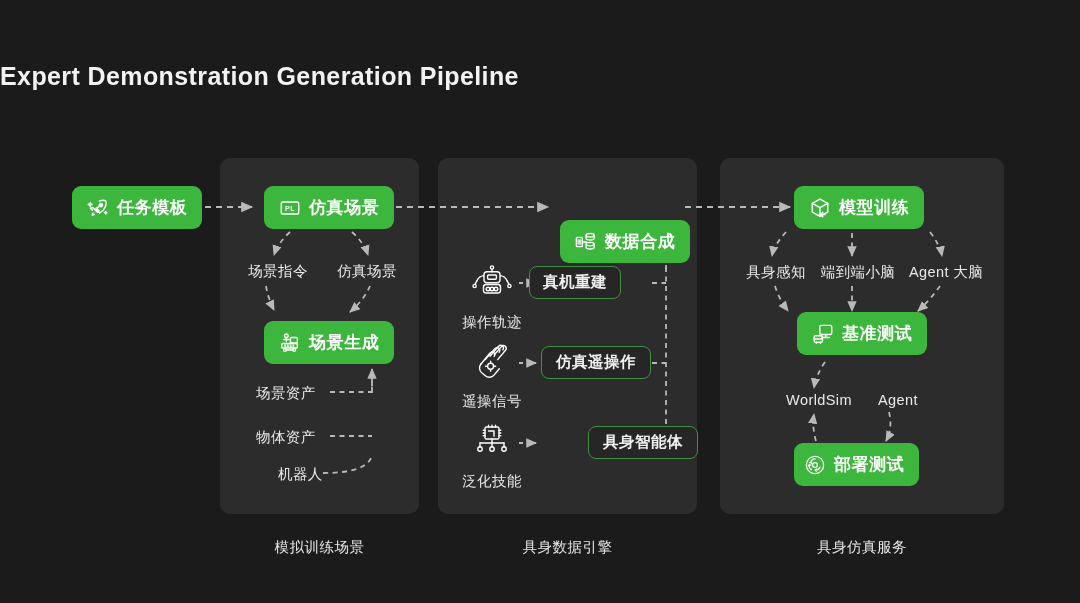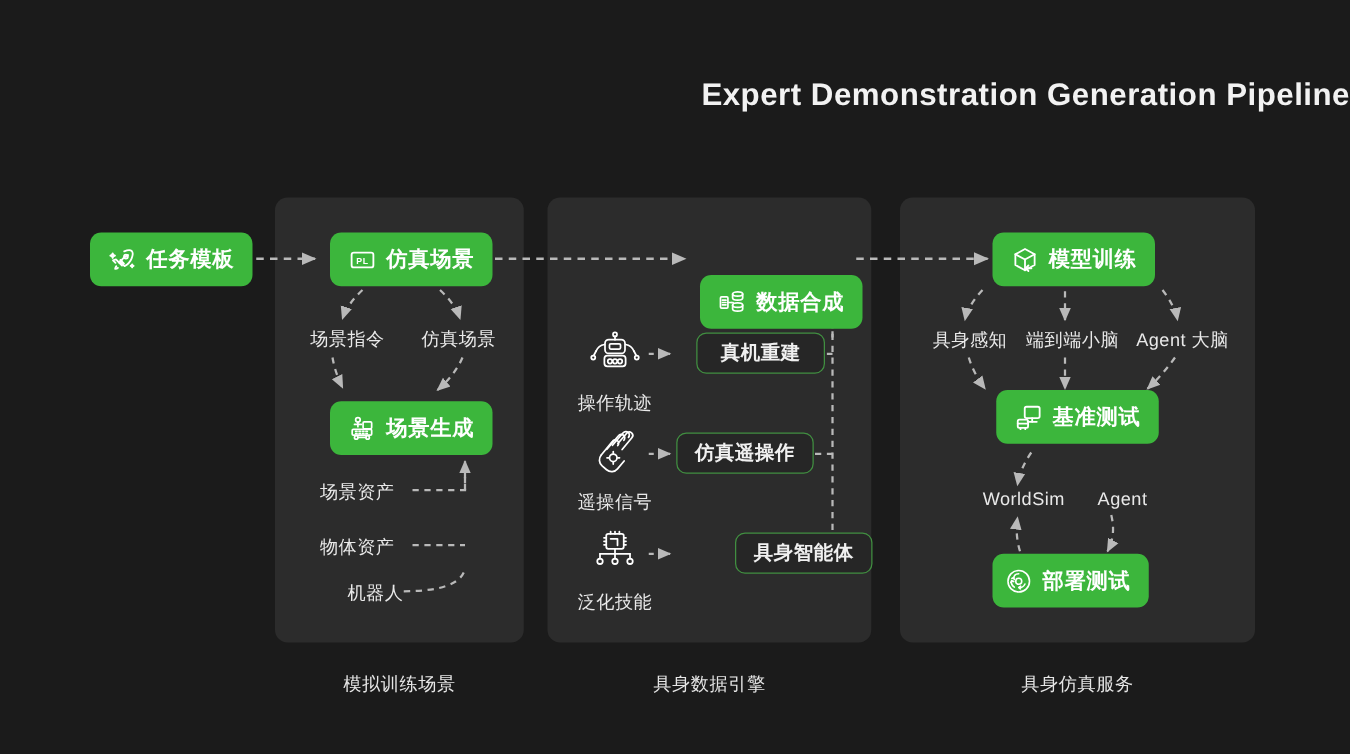--- a/index.html
+++ b/index.html
@@ -7,24 +7,23 @@
     width: 1080px; height: 603px;
     background: #1b1b1b;
     font-family: "Liberation Sans", "DejaVu Sans", sans-serif;
     overflow: hidden;
   }
   #stage { position: relative; width: 1080px; height: 603px; }
 
   
   .page-title {
     position: absolute; left: 0; top: 62px; width: 1080px;
-    text-align: right;
+    text-align: left;
     font-size: 25px; font-weight: 700; letter-spacing: .4px;
     color: #f2f2f2;
-    padding-left: 30px;
   }
 
   
   .panel {
     position: absolute;
     background: #2c2c2c;
     border-radius: 10px;
   }
   #panel-1 { left: 220px; top: 158px; width: 199px; height: 356px; }
   #panel-2 { left: 438px; top: 158px; width: 259px; height: 356px; }
@@ -242,21 +241,21 @@
       <circle cx="22" cy="27" r="1.8"></circle>
       <circle cx="26" cy="27" r="1.8"></circle>
       <path d="M13.5 13.6c-3 .5 -5.4 2.4 -6.6 5.2"></path>
       <path d="M30.5 13.6c3 .5 5.4 2.4 6.6 5.2"></path>
       <path d="M6.9 18.8l-1.8 3.4M37.1 18.8l1.8 3.4"></path>
       <circle cx="4.6" cy="24" r="1.6"></circle>
       <circle cx="39.4" cy="24" r="1.6"></circle>
     </svg>
   </div>
   <div class="lbl c" style="left:492px; top:313px;">操作轨迹</div>
-  <div class="obox" style="left:557px; top:266px; width:103px;">真机重建</div>
+  <div class="obox" style="left:529px; top:266px; width:92px;">真机重建</div>
 
   <div class="sideicon" style="left:470px; top:342px;">
     <svg viewBox="0 0 44 40" fill="none" stroke="#ffffff" stroke-width="1.4" stroke-linecap="round" stroke-linejoin="round">
       <path d="M11 22 L20 11 c1 -1.3 2.7 -1.5 3.9 -.5 c1.2 1 1.3 2.7 .3 3.9"></path>
       <path d="M15.5 17.4 L24.8 6.6 c1 -1.2 2.8 -1.4 4 -.4 c1.2 1 1.3 2.8 .3 4"></path>
       <path d="M20 14.2 L28.6 4.2 c1 -1.2 2.8 -1.3 3.9 -.3 c1.2 1 1.3 2.8 .3 4"></path>
       <path d="M24.3 12.8 L31.4 4.6 c1 -1.2 2.7 -1.3 3.9 -.3 c1.1 1 1.2 2.7 .2 3.9 l-7.8 9.4"></path>
       <path d="M11 22 c-2.2 2.6 -1.9 6.5 .7 8.7 l3.6 3.1 c2.6 2.2 6.5 1.9 8.7 -.7 l5.3 -6.3"></path>
       <circle cx="20.6" cy="24.2" r="3"></circle>
       <path d="M20.6 19.2v1.4M20.6 27.8v1.4M15.6 24.2h1.4M24.2 24.2h1.4"></path>

